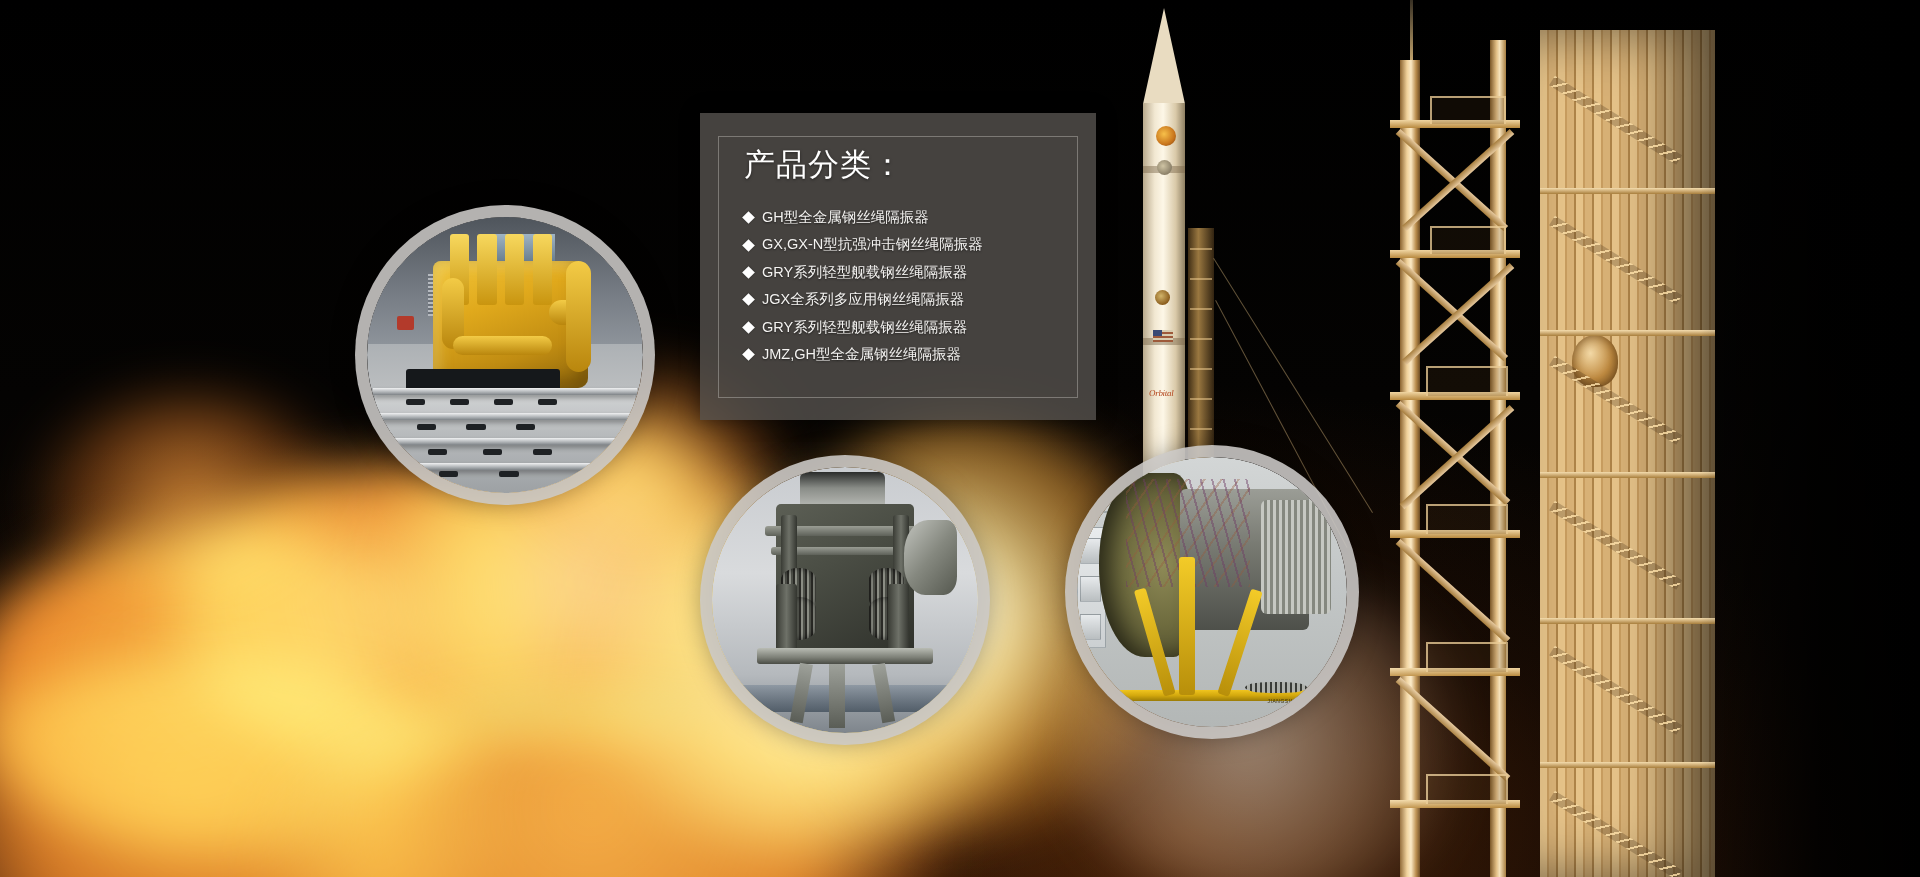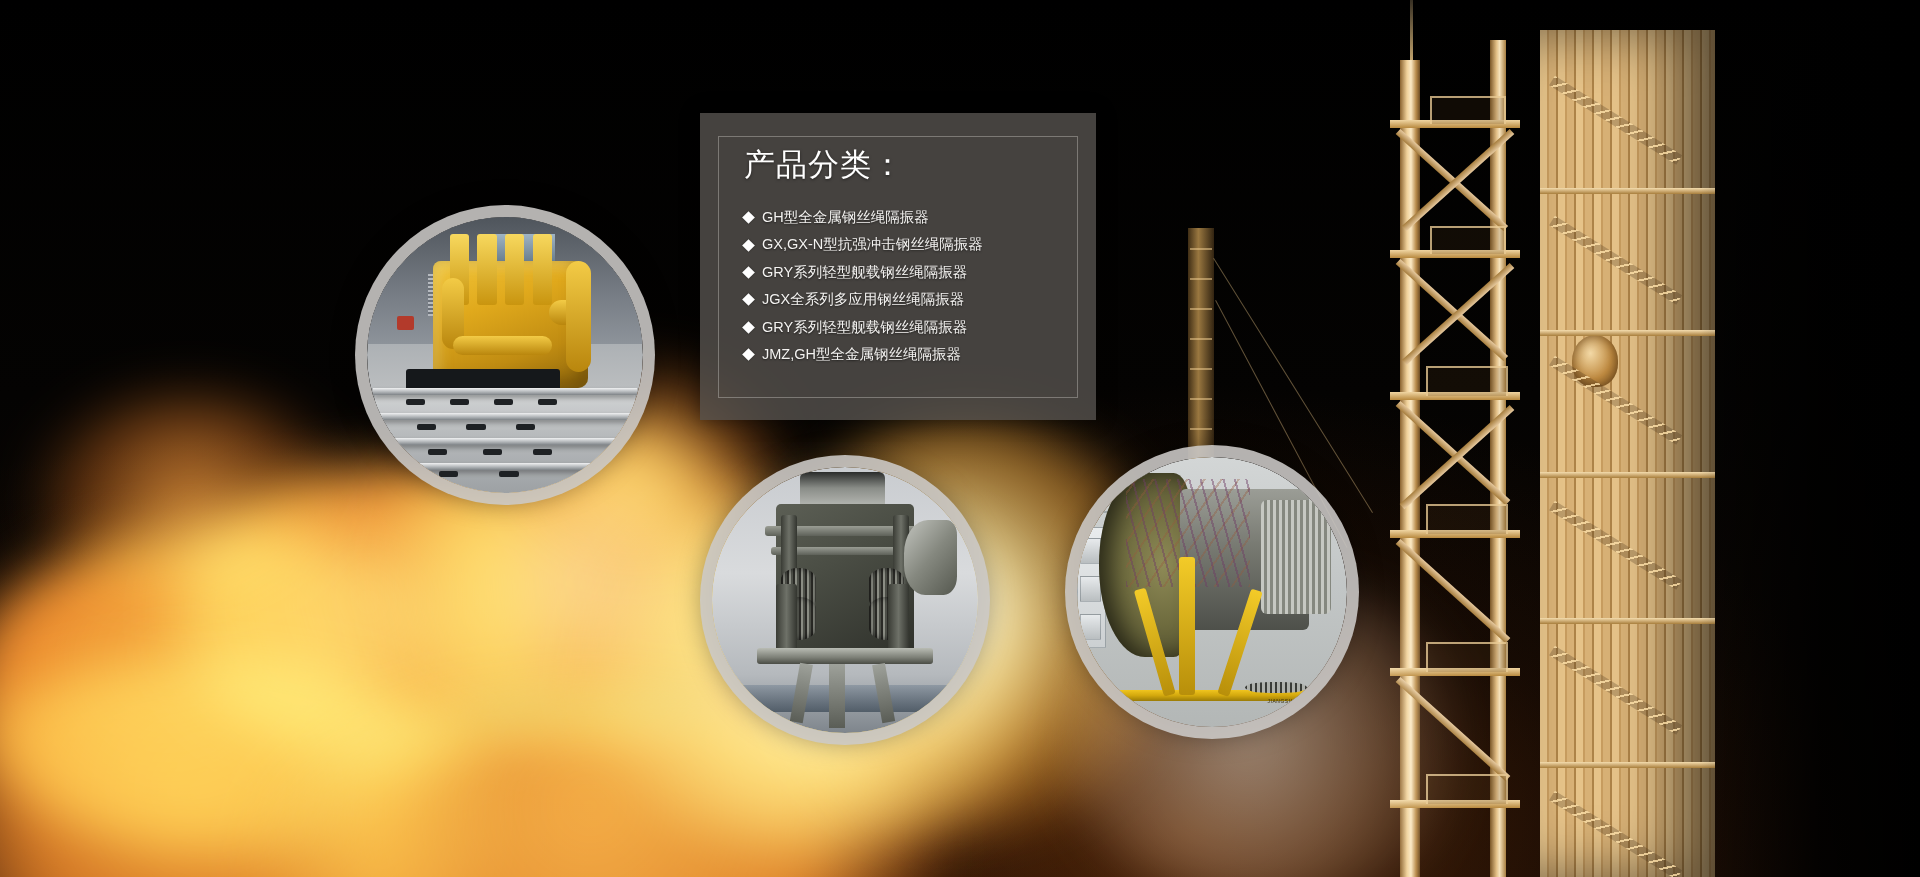--- a/index.html
+++ b/index.html
@@ -561,20 +561,33 @@
 
     <div class="rail" style="left:90px; top:96px;  width:72px; height:26px;"></div>
     <div class="rail" style="left:90px; top:226px; width:72px; height:26px;"></div>
     <div class="rail" style="left:86px; top:366px; width:78px; height:28px;"></div>
     <div class="rail" style="left:86px; top:504px; width:78px; height:28px;"></div>
     <div class="rail" style="left:86px; top:642px; width:78px; height:28px;"></div>
     <div class="rail" style="left:86px; top:774px; width:78px; height:28px;"></div>
   </div>
   <div class="tower-shadow"></div>
 
+  <div class="rocket">
+    <div class="nose"></div>
+    <div class="body"></div>
+    <div class="band band1"></div>
+    <div class="band band2"></div>
+    <div class="band band3"></div>
+    <div class="nasa-logo"></div>
+    <div class="patch2"></div>
+    <div class="patch3"></div>
+    <div class="flag"></div>
+    <div class="wordmark">Orbital</div>
+    <div class="skirt"></div>
+  </div>
 
   <div class="umbilical">
     <div class="rung" style="top:20px;"></div>
     <div class="rung" style="top:50px;"></div>
     <div class="rung" style="top:80px;"></div>
     <div class="rung" style="top:110px;"></div>
     <div class="rung" style="top:140px;"></div>
     <div class="rung" style="top:170px;"></div>
     <div class="rung" style="top:200px;"></div>
     <div class="rung" style="top:230px;"></div>

